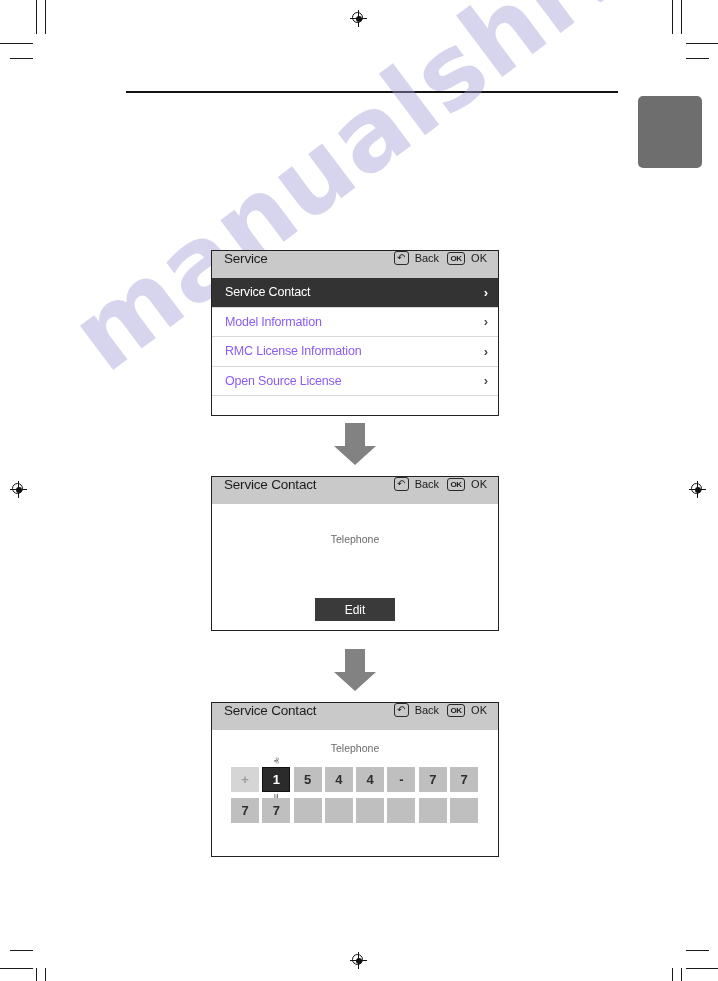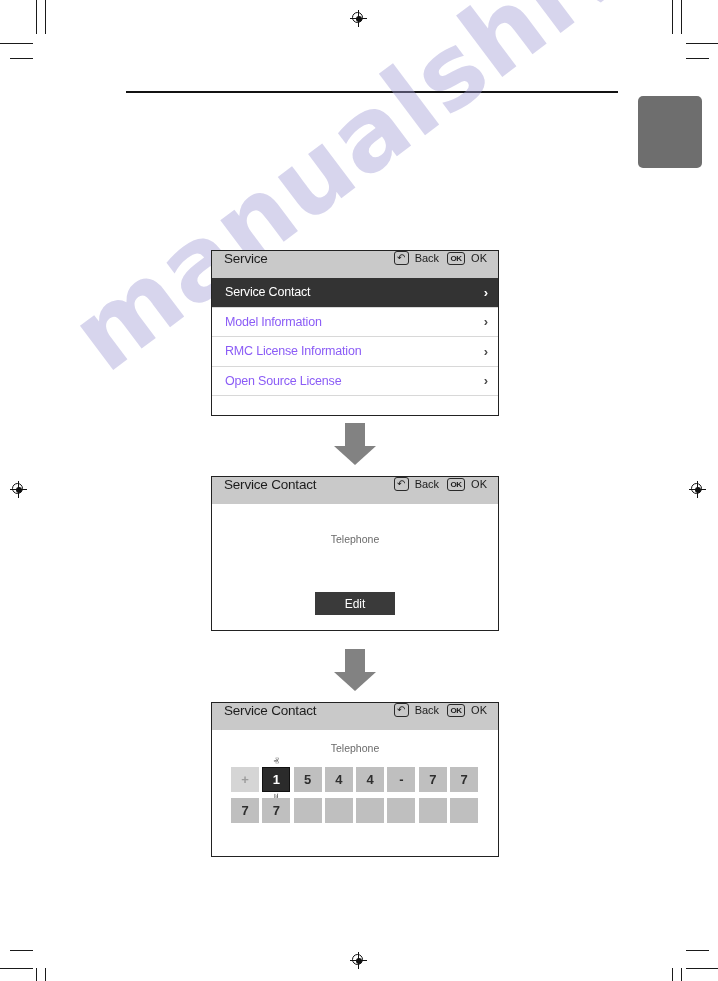--- a/index.html
+++ b/index.html
@@ -184,21 +184,21 @@
     position: absolute;
     top: 43px; left: 0; right: 0;
     text-align: center;
     font-size: 19px;
     font-weight: 700;
     color: #1a1a1a;
     letter-spacing: -0.6px;
   }
   .edit-btn {
     position: absolute;
-    top: 88px; left: 50%;
+    top: 94px; left: 50%;
     transform: translateX(-50%);
     width: 80px; height: 23px;
     background: #3a3a3a;
     color: #ffffff;
     font-size: 12px;
     display: flex;
     align-items: center;
     justify-content: center;
   }
 

